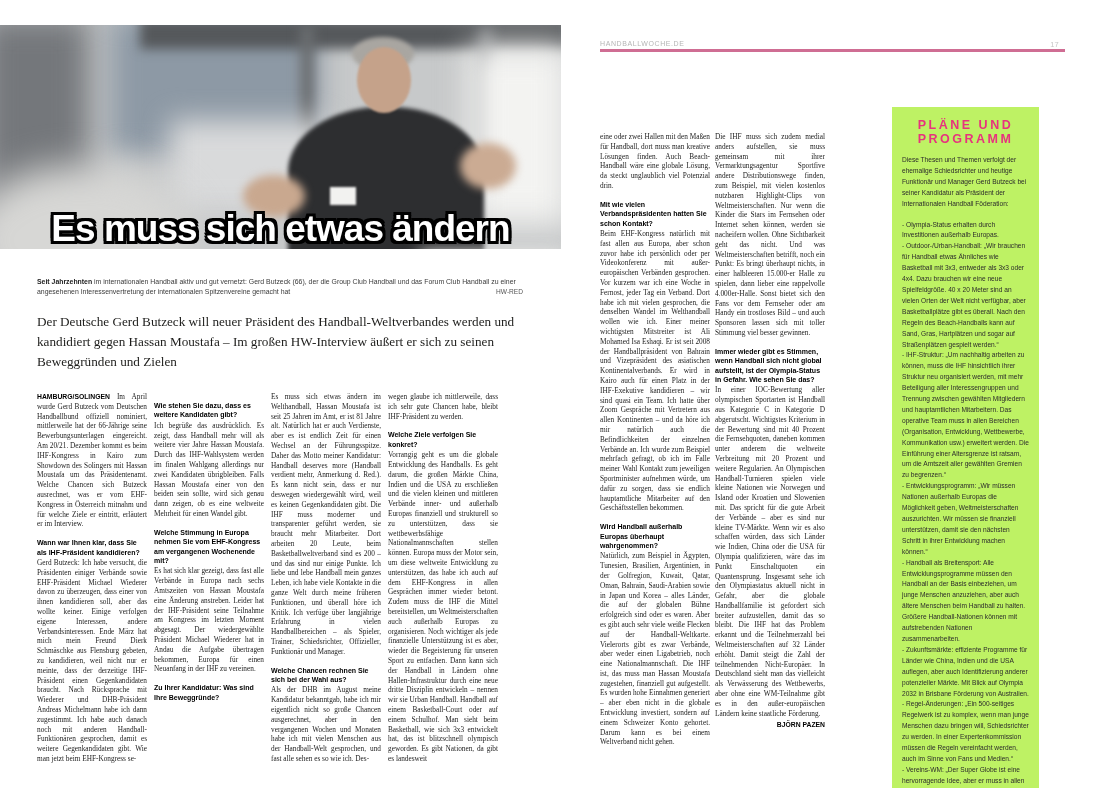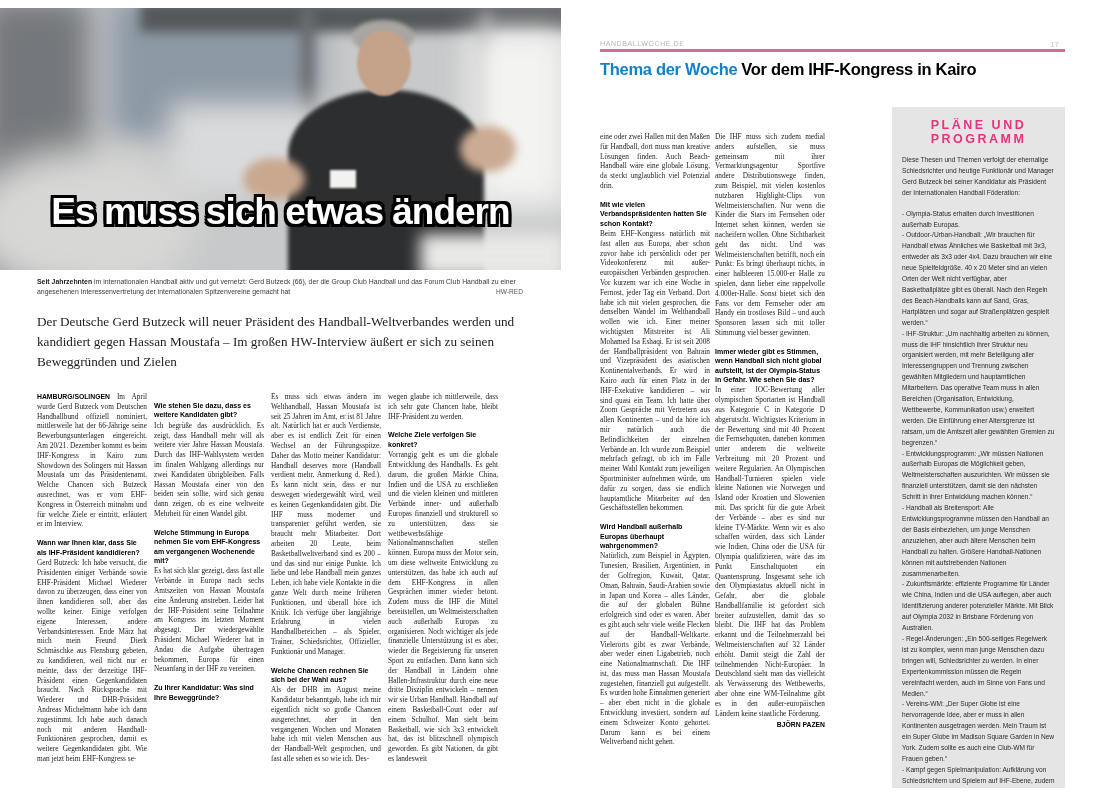--- a/index.html
+++ b/index.html
@@ -1,19 +1,19 @@
 <!DOCTYPE html>
 <html><head>
 <meta charset="utf-8">
 <style>
   html,body{margin:0;padding:0;background:#e9e9e9;}
   #spread{position:relative;width:1096px;height:792px;background:#ffffff;font-family:"Liberation Sans",sans-serif;overflow:hidden;margin:0 auto;}
 
   
-  .photo{position:absolute;left:0;top:8px;width:561px;height:262px;background:#c7c9ca;overflow:hidden;}
+  .photo{position:absolute;left:0;top:25px;width:561px;height:224px;background:#c7c9ca;overflow:hidden;}
   .ph{position:absolute;}
   .ph-leftblur{left:-20px;top:-10px;width:110px;height:290px;background:#74777b;filter:blur(16px);}
   .ph-window-blue{left:110px;top:-10px;width:210px;height:140px;background:#8d99a5;filter:blur(14px);}
   .ph-topframe{left:140px;top:-6px;width:430px;height:30px;background:#55585b;filter:blur(6px);}
   .ph-mullion1{left:300px;top:0;width:14px;height:120px;background:#6a6d70;filter:blur(6px);}
   .ph-mullion2{left:480px;top:0;width:12px;height:150px;background:#85888b;filter:blur(7px);}
   .ph-bright{left:470px;top:20px;width:100px;height:180px;background:#f3f3f1;filter:blur(16px);}
   .ph-midlight{left:170px;top:95px;width:160px;height:90px;background:#d9dadb;filter:blur(14px);}
   .ph-torso{left:288px;top:82px;width:196px;height:190px;background:#2d2e30;border-radius:48% 48% 0 0/34% 34% 0 0;filter:blur(2px);}
   .ph-hair{left:352px;top:12px;width:62px;height:34px;background:#a9a6a1;border-radius:50%;filter:blur(2px);}
@@ -42,21 +42,21 @@
   .byline{font-family:"Liberation Sans",sans-serif;font-weight:bold;font-size:6.8px;text-align:right;margin-top:3px;color:#000;}
 
   
   .masthead-site{position:absolute;left:600px;top:40px;font-size:7px;letter-spacing:.6px;color:#b5b5b5;}
   .masthead-rule{position:absolute;left:600px;top:49px;width:465px;height:2.5px;}
   .masthead-page{position:absolute;left:1044px;top:40px;width:21px;text-align:center;font-size:7.5px;color:#c6c6c6;}
   .kicker{position:absolute;left:600px;top:60px;width:470px;font-weight:bold;font-size:16.5px;letter-spacing:-0.3px;}
   .kicker .k-sub{color:#000;margin-left:4px;}
 
   
-  .sidebar{position:absolute;left:892px;top:107px;width:173px;height:681px;background:#e5e5e5;box-sizing:border-box;padding:11px 10px 10px 10px;overflow:hidden;}
+  .sidebar{position:absolute;left:892px;top:107px;width:147px;height:681px;background:#bef264;box-sizing:border-box;padding:11px 10px 10px 10px;overflow:hidden;}
   .sb-title{font-weight:bold;font-size:12.5px;letter-spacing:2.5px;text-align:center;margin:0 0 9px 0;}
   .sb-text{font-size:6.6px;line-height:10.9px;color:#2b2b2b;margin:0 0 10px 0;}
   .sb-item{font-size:6.6px;line-height:10.9px;color:#2b2b2b;margin:0;}
 </style>
 </head>
 <body>
 
 <div id="spread">
 
   <div class="photo">
@@ -108,23 +108,20 @@
       <p class="body-p">wegen glaube ich mittlerweile, dass ich sehr gute Chancen habe, bleibt IHF-Präsident zu werden.</p>
       <p class="q">Welche Ziele verfolgen Sie konkret?</p>
       <p class="body-p">Vorrangig geht es um die globale Entwicklung des Handballs. Es geht darum, die großen Märkte China, Indien und die USA zu erschließen und die vielen kleinen und mittleren Verbände inner- und außerhalb Europas finanziell und strukturell so zu unterstützen, dass sie wettbewerbsfähige Nationalmannschaften stellen können. Europa muss der Motor sein, um diese weltweite Entwicklung zu unterstützen, das habe ich auch auf dem EHF-Kongress in allen Gesprächen immer wieder betont. Zudem muss die IHF die Mittel bereitstellen, um Weltmeisterschaften auch außerhalb Europas zu organisieren. Noch wichtiger als jede finanzielle Unterstützung ist es aber, wieder die Begeisterung für unseren Sport zu entfachen. Dann kann sich der Handball in Ländern ohne Hallen-Infrastruktur durch eine neue dritte Disziplin entwickeln – nennen wir sie Urban Handball. Handball auf einem Basketball-Court oder auf einem Schulhof. Man sieht beim Basketball, wie sich 3x3 entwickelt hat, das ist blitzschnell olympisch geworden. Es gibt Nationen, da gibt es landesweit</p>
     </div>
   </div>
 
   <div class="masthead-site">HANDBALLWOCHE.DE</div>
   <div class="masthead-rule" style="background:#cf6d93;"></div>
   <div class="masthead-page">17</div>
 
-  <div class="kicker">
-    <span class="k-main" style="color:#0f82c8;">Thema der Woche</span><span class="k-sub">Vor dem IHF-Kongress in Kairo</span>
-  </div>
 
   <div class="cols-right">
     <div class="col">
       <p class="body-p">eine oder zwei Hallen mit den Maßen für Handball, dort muss man kreative Lösungen finden. Auch Beach-Handball wäre eine globale Lösung, da steckt unglaublich viel Potenzial drin.</p>
       <p class="q">Mit wie vielen Verbandspräsidenten hatten Sie schon Kontakt?</p>
       <p class="body-p">Beim EHF-Kongress natürlich mit fast allen aus Europa, aber schon zuvor habe ich persönlich oder per Videokonferenz mit außer-europäischen Verbänden gesprochen. Vor kurzem war ich eine Woche in Fernost, jeder Tag ein Verband. Dort habe ich mit vielen gesprochen, die denselben Wandel im Welthandball wollen wie ich. Einer meiner wichtigsten Mitstreiter ist Ali Mohamed Isa Eshaqi. Er ist seit 2008 der Handballpräsident von Bahrain und Vizepräsident des asiatischen Kontinentalverbands. Er wird in Kairo auch für einen Platz in der IHF-Exekutive kandidieren – wir sind quasi ein Team. Ich hatte über Zoom Gespräche mit Vertretern aus allen Kontinenten – und da höre ich mir natürlich auch die Befindlichkeiten der einzelnen Verbände an. Ich wurde zum Beispiel mehrfach gefragt, ob ich im Falle meiner Wahl Kontakt zum jeweiligen Sportminister aufnehmen würde, um dafür zu sorgen, dass sie endlich hauptamtliche Mitarbeiter auf den Geschäftsstellen bekommen.</p>
       <p class="q">Wird Handball außerhalb Europas überhaupt wahrgenommen?</p>
       <p class="body-p">Natürlich, zum Beispiel in Ägypten, Tunesien, Brasilien, Argentinien, in der Golfregion, Kuwait, Qatar, Oman, Bahrain, Saudi-Arabien sowie in Japan und Korea – alles Länder, die auf der globalen Bühne erfolgreich sind oder es waren. Aber es gibt auch sehr viele weiße Flecken auf der Handball-Weltkarte. Vielerorts gibt es zwar Verbände, aber weder einen Ligabetrieb, noch eine Nationalmannschaft. Die IHF ist, das muss man Hassan Moustafa zugestehen, finanziell gut aufgestellt. Es wurden hohe Einnahmen generiert – aber eben nicht in die globale Entwicklung investiert, sondern auf einem Schweizer Konto gehortet. Darum kann es bei einem Weltverband nicht gehen.</p>
     </div>
     <div class="col">

